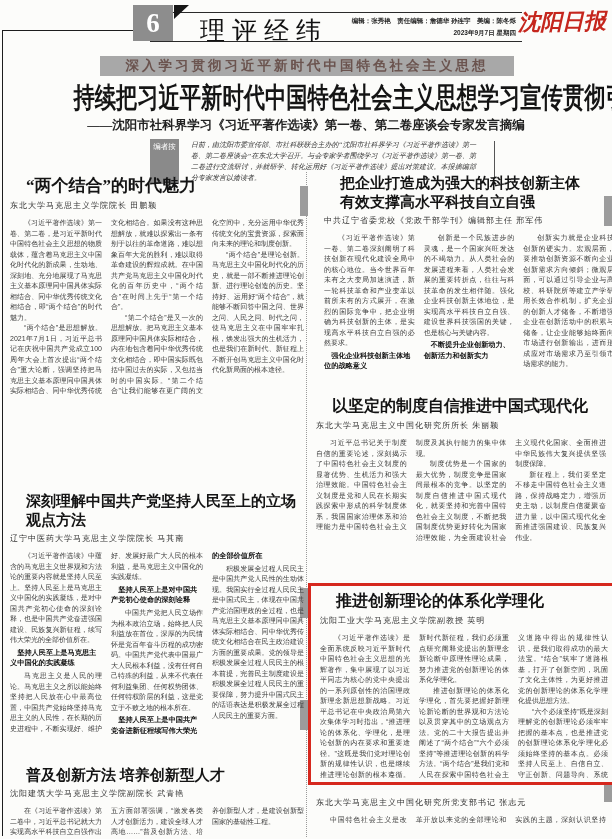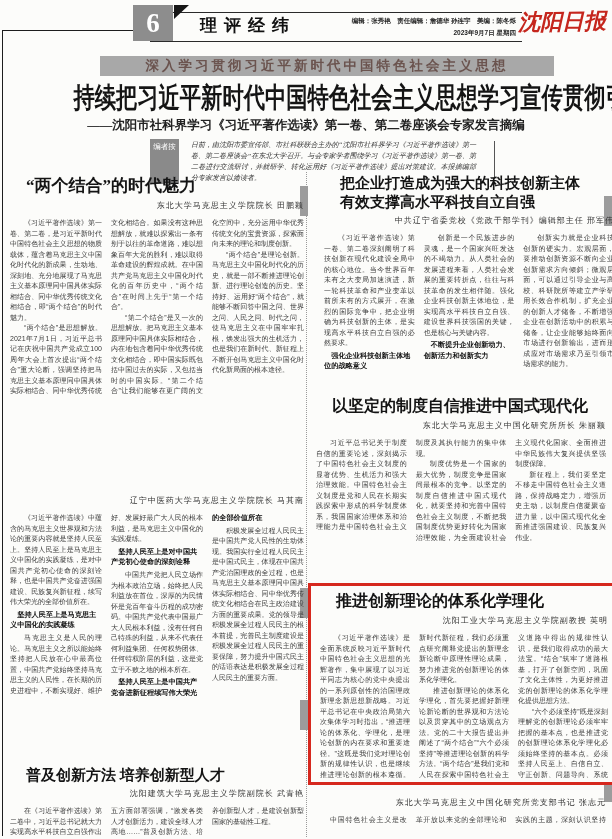--- a/index.html
+++ b/index.html
@@ -14,48 +14,48 @@
   .frame-v { position:absolute; left:2px; top:30px; height:806px; border-left:1.5px solid #1d1d1d; }
   .band-line { position:absolute; left:150px; width:372px; border-top:1.5px solid #2a2a2a; }
   .page-num {
     position:absolute; left:133px; top:5px; width:40px; height:36px;
     background:#8d8d8d; color:#fff; font-size:27px; font-weight:bold;
     display:flex; align-items:center; justify-content:center;
     font-family:"Liberation Serif", serif;
   }
   .corner-mark { position:absolute; left:174px; top:5px; width:0; height:0;
     border-top:14px solid #161616; border-right:15px solid transparent; }
-  .section-name { position:absolute; left:200px; top:14px; font-size:17px; font-weight:bold;
+  .section-name { position:absolute; left:200px; top:14px; font-size:25px; font-weight:normal;
     letter-spacing:7px; color:#111; font-family:"Liberation Serif", serif; }
   .editors { position:absolute; right:96px; top:15px; width:236px; text-align:right;
     font-size:6.5px; line-height:1.8; color:#222; font-weight:bold; }
   .masthead { position:absolute; right:4px; top:7px; width:92px; text-align:center;
     font-size:22px; font-weight:900; color:#c5261d; font-family:"Liberation Serif", serif;
     font-style:italic; transform:rotate(-1deg); white-space:nowrap; }
   
-  .banner { position:absolute; left:100px; top:56px; width:454px; height:20px;
+  .banner { position:absolute; left:100px; top:56px; width:414px; height:20px;
     background:#a8a8a8; color:#6b544f; display:flex; align-items:center; justify-content:center;
     font-size:13.5px; font-weight:bold; letter-spacing:3px; }
   .headline { position:absolute; left:0; top:79px; width:612px; text-align:center;
     font-size:28px; font-weight:900; color:#141414; white-space:nowrap;
     transform:scaleX(0.76); transform-origin:center; font-family:"Liberation Serif", serif; }
   .subhead { position:absolute; left:0; top:117px; width:612px; text-align:center;
     font-size:12.5px; font-weight:bold; color:#222; font-family:"Liberation Serif", serif; }
   
   .note { position:absolute; left:150px; top:139px; width:338px; display:flex; }
   .note-label { width:29px; background:#8a8a8a; color:#fff; font-size:7.5px; line-height:1.5;
     text-align:center; padding:2px 0; word-break:break-all; align-self:stretch; }
   .note-text { flex:1; padding:1px 12px; font-size:7px; line-height:1.55; text-align:justify;
     font-style:italic; color:#333; font-family:"Liberation Serif", serif; }
   .note-rule { position:absolute; left:494px; top:141px; height:38px; border-left:1.5px solid #555; }
   
   .article { position:absolute; overflow:hidden; }
   .a-title { text-align:left; font-weight:900; color:#141414;
     font-family:"Liberation Serif", serif;margin-left:16px; }
-  .a-byline { text-align:right; font-size:8px; color:#333; margin-top:3px; letter-spacing:1px; }
+  .a-byline { text-align:left; font-size:8px; color:#333; margin-top:3px; letter-spacing:1px; }
   .a-body { margin-top:7px; column-count:3; column-gap:9px; font-size:7px; line-height:1.5;
     text-align:justify; color:#3a3a3a; overflow:hidden; }
   .a-body p { text-indent:2em; }
   .a-body h5 { font-size:7.2px; font-weight:bold; color:#111; text-align:left; text-indent:1em; margin:2px 0; }
   .divider-v { position:absolute; left:306px; top:172px; height:665px; border-left:1px dotted #9a9a9a; }
   .thumb { position:absolute; width:8px; height:30px; background:#9c9c9c; }
   .redbox { position:absolute; left:308px; top:583px; width:312px; height:202px;
     border:3px solid #d6281e; background:#fcfcfa; padding:5px 9px; overflow:hidden; }
 </style>
 </head>
@@ -122,20 +122,21 @@
     <div class="a-title" style="font-size:16px">以坚定的制度自信推进中国式现代化</div>
     <div class="a-byline">东北大学马克思主义中国化研究所所长 朱丽颖</div>
     <div class="a-body" style="height:148px">
       <p>习近平总书记关于制度自信的重要论述，深刻揭示了中国特色社会主义制度的显著优势、生机活力和强大治理效能。中国特色社会主义制度是党和人民在长期实践探索中形成的科学制度体系，我国国家治理体系和治理能力是中国特色社会主义制度及其执行能力的集中体现。</p>
       <p>制度优势是一个国家的最大优势，制度竞争是国家间最根本的竞争。以坚定的制度自信推进中国式现代化，就要坚持和完善中国特色社会主义制度，不断把我国制度优势更好转化为国家治理效能，为全面建设社会主义现代化国家、全面推进中华民族伟大复兴提供坚强制度保障。</p>
       <p>新征程上，我们要坚定不移走中国特色社会主义道路，保持战略定力，增强历史主动，以制度自信凝聚奋进力量，以中国式现代化全面推进强国建设、民族复兴伟业。</p>
     </div>
   </div>
 
   <div class="article" style="left:10px;top:492px;width:294px;height:270px">
+    <div class="a-title" style="font-size:15px">深刻理解中国共产党坚持人民至上的立场观点方法</div>
     <div class="a-byline">辽宁中医药大学马克思主义学院院长 马其南</div>
     <div class="a-body" style="height:226px">
       <p>《习近平著作选读》中蕴含的马克思主义世界观和方法论的重要内容就是坚持人民至上。坚持人民至上是马克思主义中国化的实践凝练，是对中国共产党初心使命的深刻诠释，也是中国共产党奋进强国建设、民族复兴新征程，续写伟大荣光的全部价值所在。</p>
       <h5>坚持人民至上是马克思主义中国化的实践凝练</h5>
       <p>马克思主义是人民的理论。马克思主义之所以能始终坚持把人民放在心中最高位置，中国共产党始终坚持马克思主义的人民性，在长期的历史进程中，不断实现好、维护好、发展好最广大人民的根本利益，是马克思主义中国化的实践凝练。</p>
       <h5>坚持人民至上是对中国共产党初心使命的深刻诠释</h5>
       <p>中国共产党把人民立场作为根本政治立场，始终把人民利益放在首位，深厚的为民情怀是党百年奋斗历程的成功密码。中国共产党代表中国最广大人民根本利益，没有任何自己特殊的利益，从来不代表任何利益集团、任何权势团体、任何特权阶层的利益，这是党立于不败之地的根本所在。</p>
       <h5>坚持人民至上是中国共产党奋进新征程续写伟大荣光的全部价值所在</h5>
       <p>积极发展全过程人民民主是中国共产党人民性的生动体现。我国实行全过程人民民主是中国式民主，体现在中国共产党治国理政的全过程，也是马克思主义基本原理同中国具体实际相结合、同中华优秀传统文化相结合在民主政治建设方面的重要成果。党的领导是积极发展全过程人民民主的根本前提，完善民主制度建设是积极发展全过程人民民主的重要保障，努力提升中国式民主的话语表达是积极发展全过程人民民主的重要方面。</p>
     </div>

